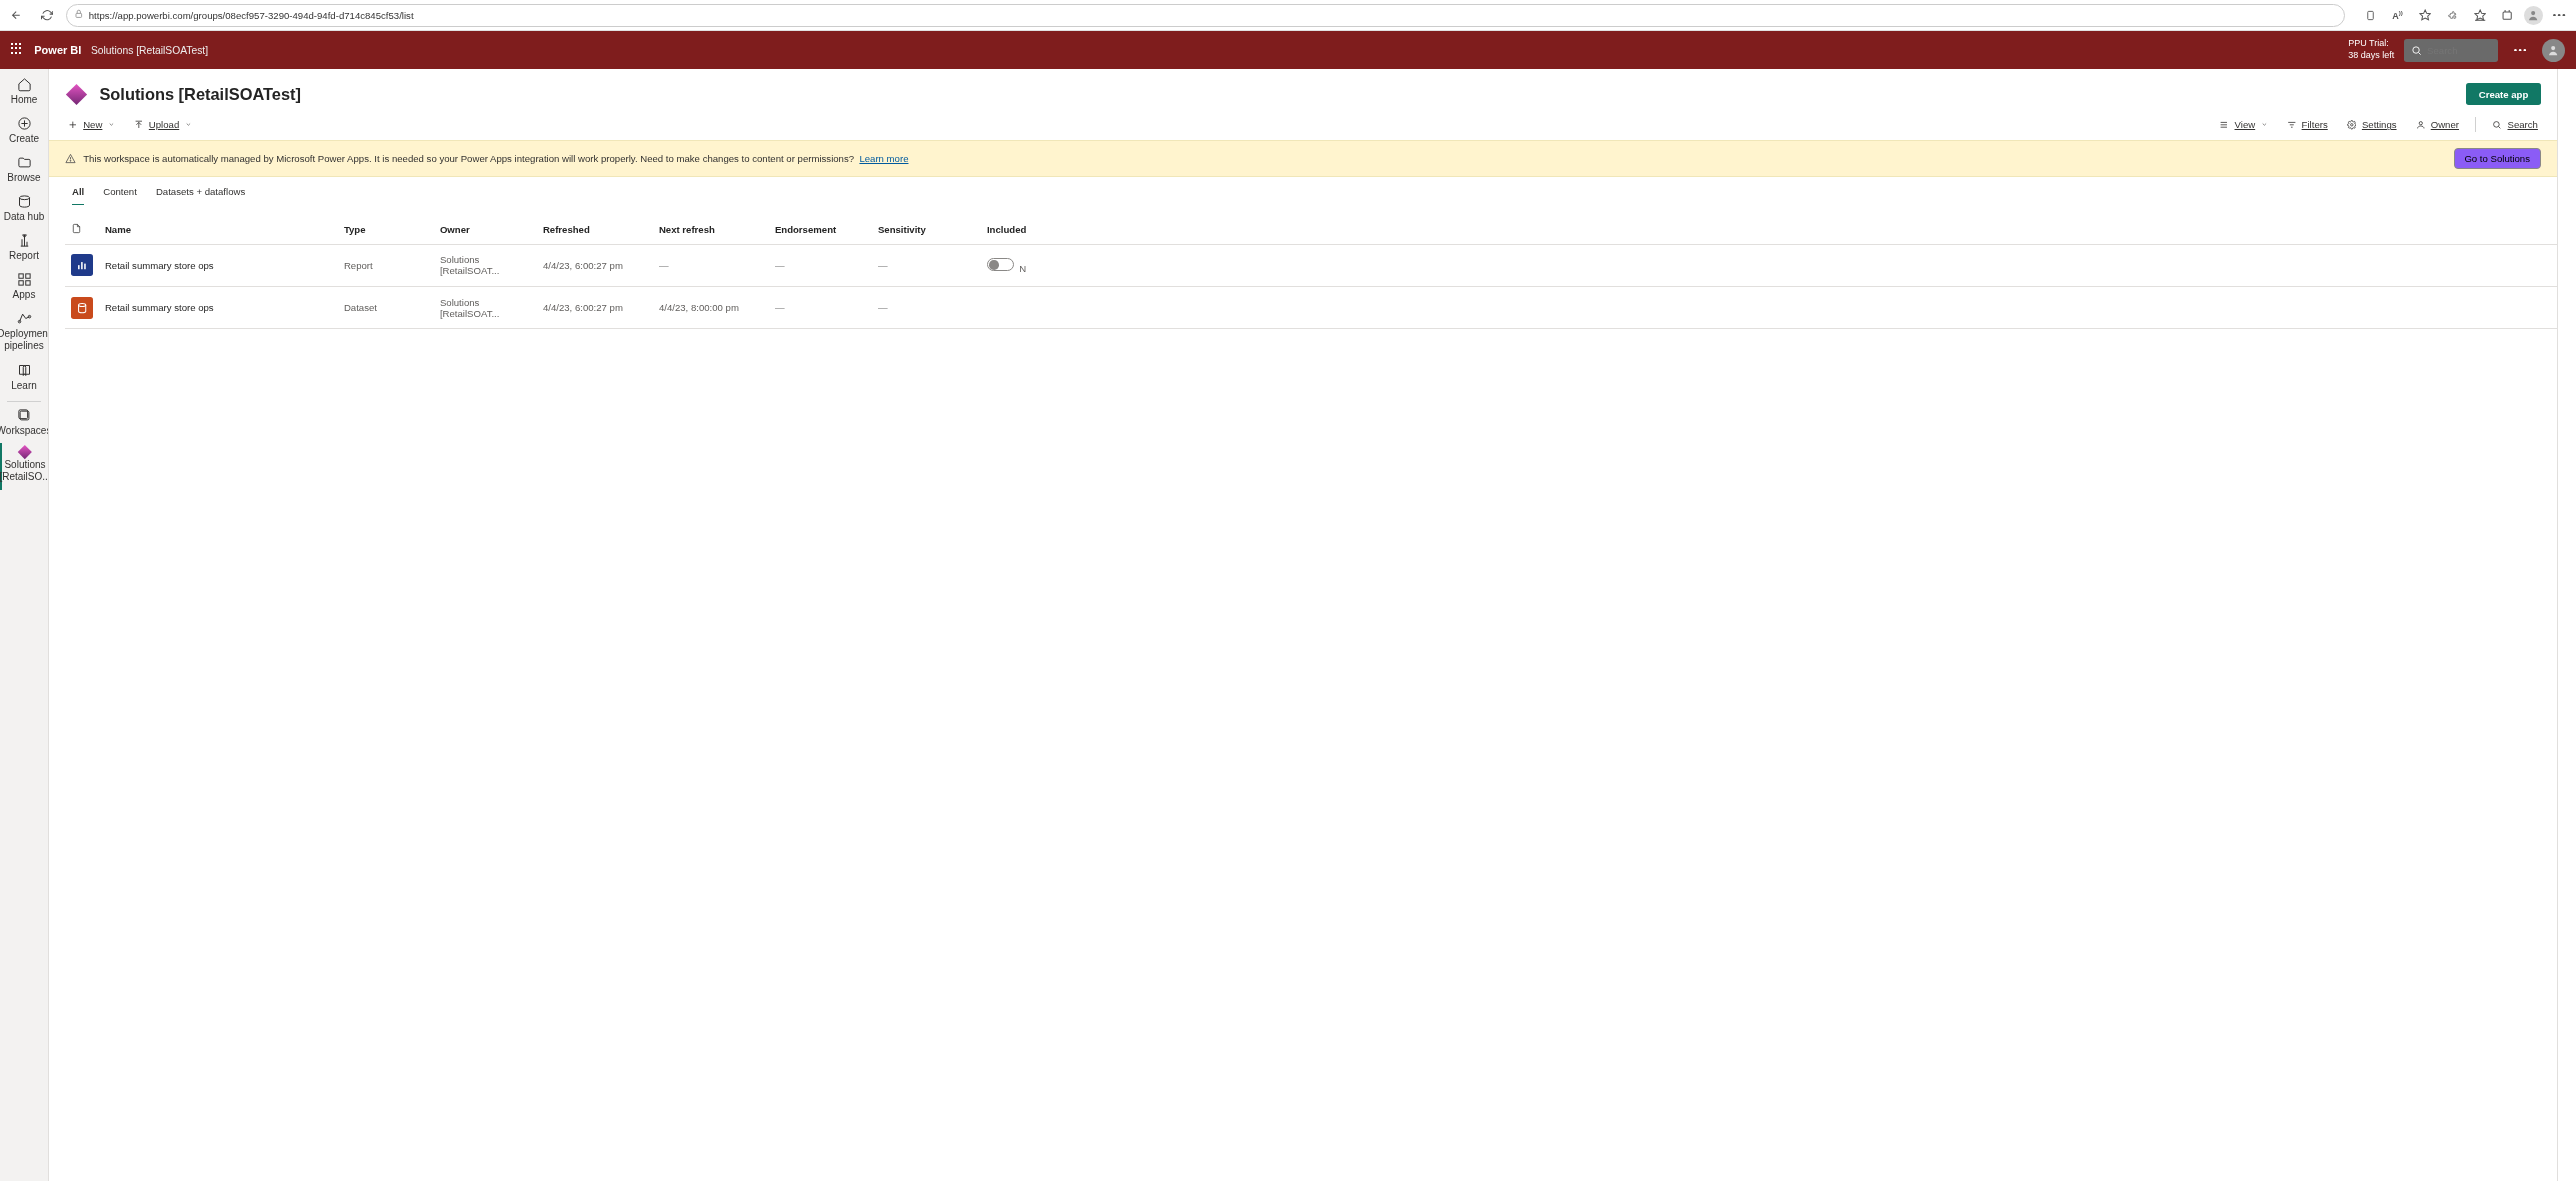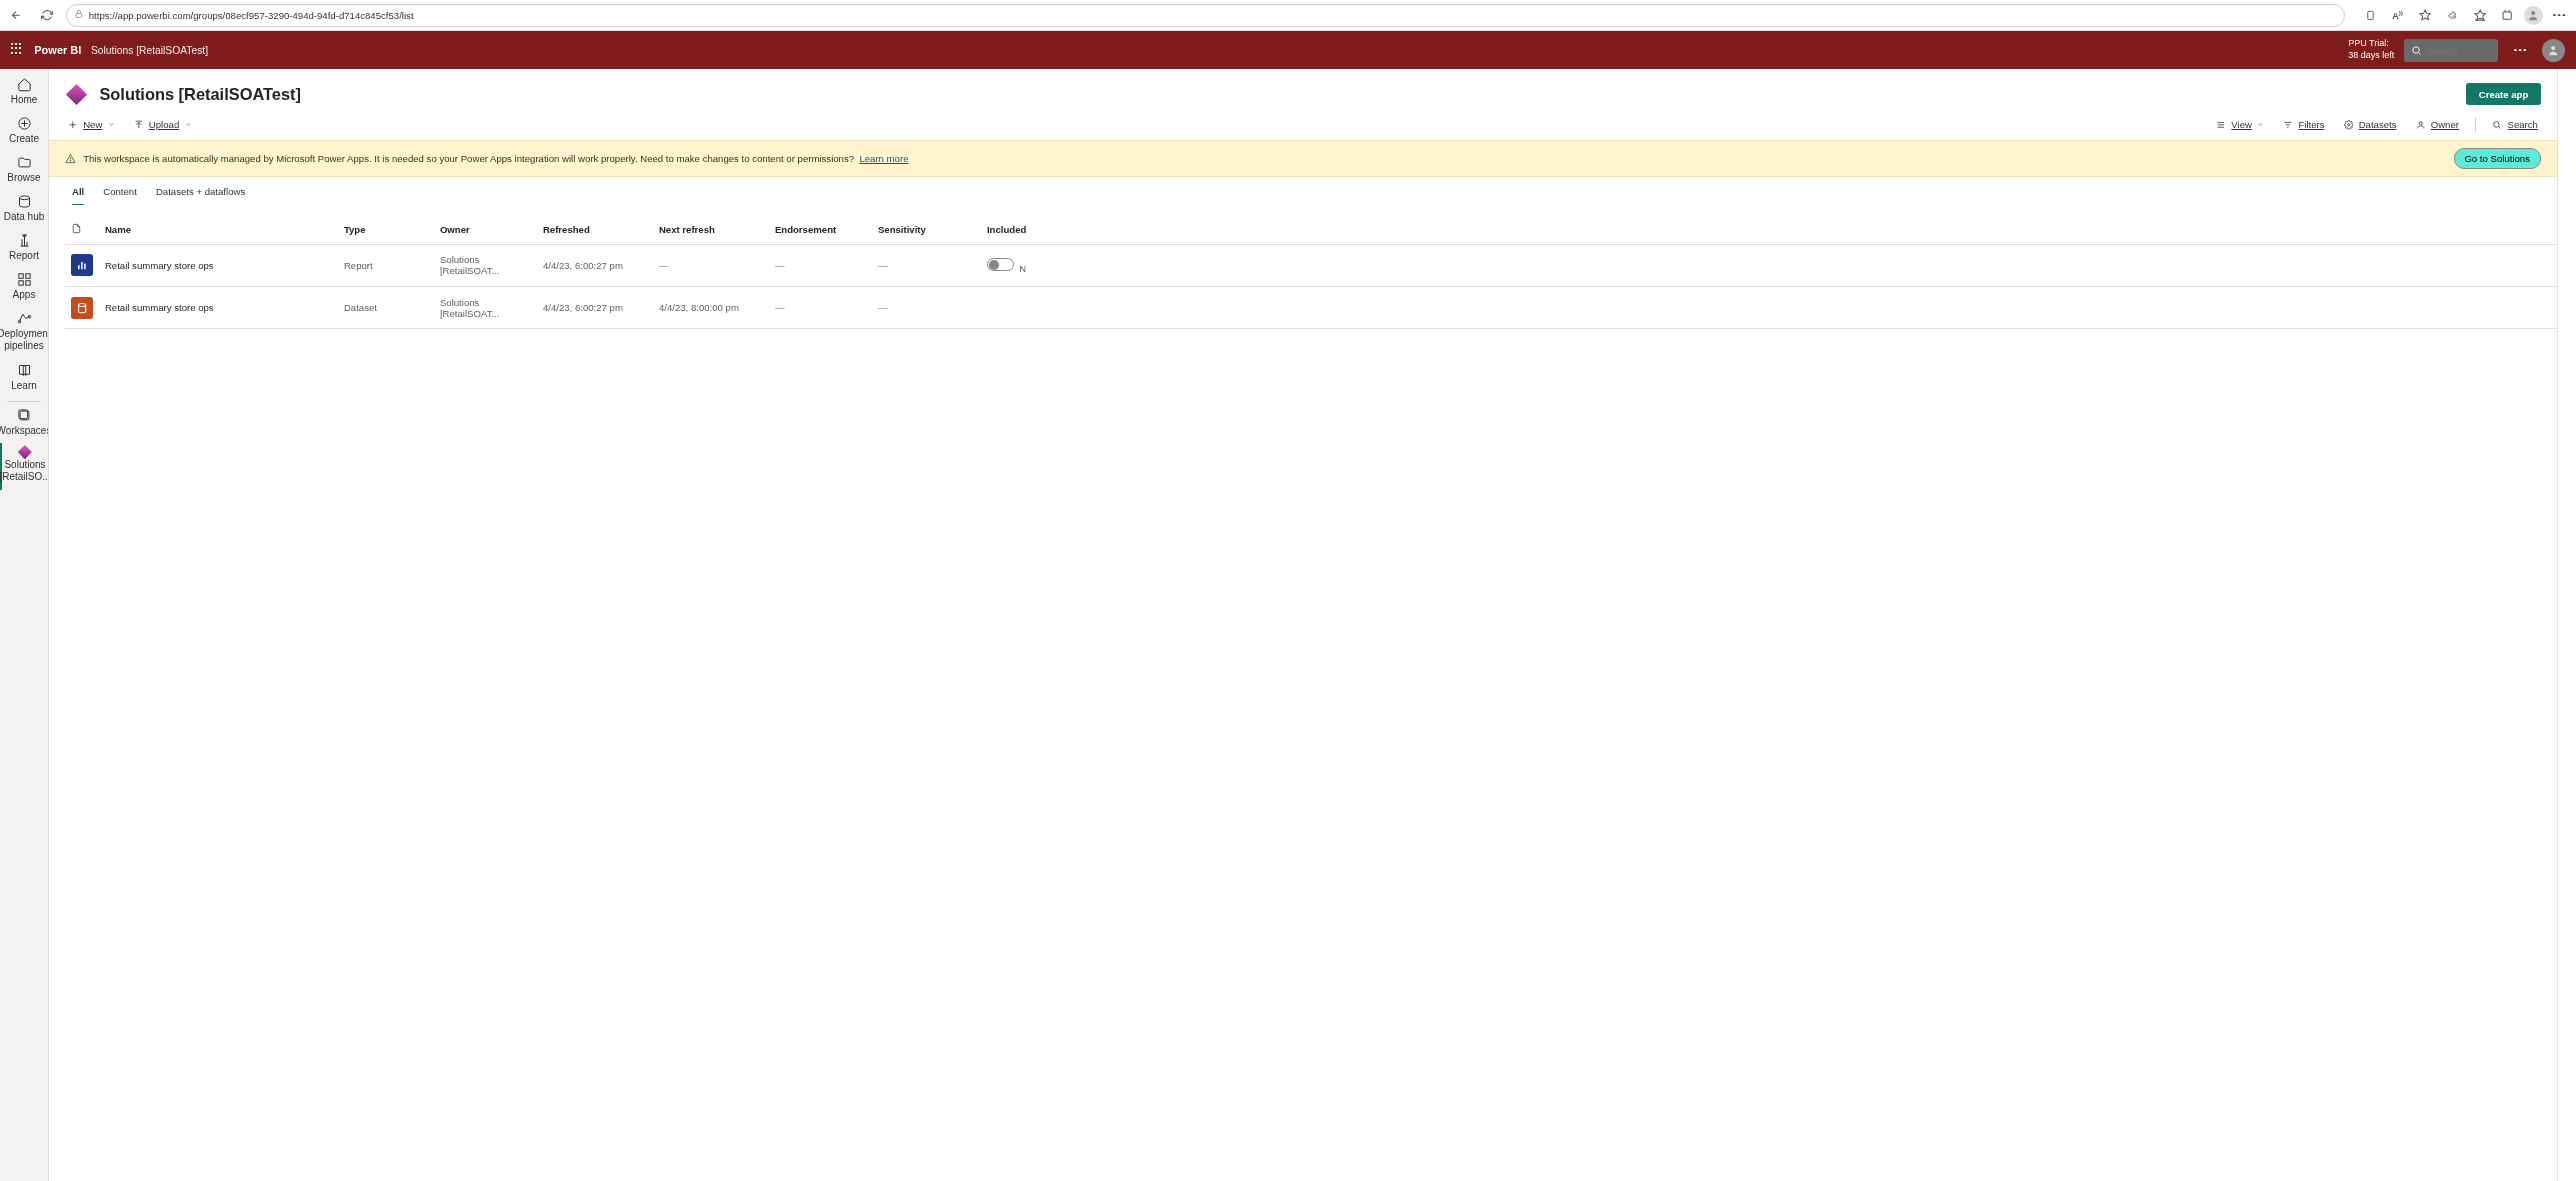--- a/index.html
+++ b/index.html
@@ -47,21 +47,21 @@
 
 .toolbar { display: flex; align-items: center; padding: 2.7px 16.4px 6.8px; gap: 13.7px; font-size: 9.6px; color: #323130; border-bottom: 0; }
 .tb-btn { display: flex; align-items: center; gap: 5.5px; cursor: pointer; padding: 2.7px 2.7px; text-decoration: underline; }
 .tb-spacer { flex: 1; }
 .tb-sep { width: 0.7px; height: 15px; background: #d0d0d0; }
 
 
 .banner { display: flex; align-items: center; padding: 6.8px 16.4px; background: #fff4ce; border-top: 0.7px solid #f0e6b8; border-bottom: 0.7px solid #f0e6b8; font-size: 9.6px; color: #323130; gap: 6.8px; }
 .banner a { color: #005a9e; text-decoration: underline; }
 .banner .bspacer { flex: 1; }
-.go-solutions { background: #5eead4; border: 0.7px solid #8a8886; padding: 4.1px 9.6px; font-size: 9.6px; border-radius: 10px; cursor: pointer; }
+.go-solutions { background: #8b5cf6; border: 0.7px solid #8a8886; padding: 4.1px 9.6px; font-size: 9.6px; border-radius: 4px; cursor: pointer; }
 
 
 .tabs { display: flex; gap: 19px; padding: 9.6px 16.4px 0 23px; font-size: 9.6px; }
 .tab { padding-bottom: 6.8px; color: #323130; cursor: pointer; border-bottom: 1.4px solid transparent; }
 .tab.active { border-bottom: 1.4px solid #117865; font-weight: 600; }
 
 
 .table-wrap { padding: 9.6px 0 0 16.4px; }
 table { width: 100%; border-collapse: collapse; font-size: 9.6px; }
 thead th { text-align: left; font-weight: 700; color: #242424; padding: 8.2px 5.5px; border-bottom: 0.7px solid #e1dfdd; }
@@ -315,21 +315,21 @@
             <line x1="7" y1="12" x2="17" y2="12"></line>
             <line x1="10" y1="18" x2="14" y2="18"></line>
           </svg>
         <span>Filters</span>
       </div>
       <div class="tb-btn">
         <svg width="9.6" height="9.6" viewBox="0 0 24 24" fill="none" stroke="#323130" stroke-width="2">
             <circle cx="12" cy="12" r="3"></circle>
             <path d="M19.4 15a1.7 1.7 0 00.34 1.87l.06.06a2 2 0 11-2.83 2.83l-.06-.06a1.7 1.7 0 00-1.87-.34 1.7 1.7 0 00-1 1.56V21a2 2 0 01-4 0v-.09a1.7 1.7 0 00-1-1.56 1.7 1.7 0 00-1.87.34l-.06.06a2 2 0 11-2.83-2.83l.06-.06a1.7 1.7 0 00.34-1.87 1.7 1.7 0 00-1.56-1H3a2 2 0 010-4h.09a1.7 1.7 0 001.56-1 1.7 1.7 0 00-.34-1.87l-.06-.06a2 2 0 112.83-2.83l.06.06a1.7 1.7 0 001.87.34h0a1.7 1.7 0 001-1.56V3a2 2 0 014 0v.09a1.7 1.7 0 001 1.56 1.7 1.7 0 001.87-.34l.06-.06a2 2 0 112.83 2.83l-.06.06a1.7 1.7 0 00-.34 1.87v0a1.7 1.7 0 001.56 1H21a2 2 0 010 4h-.09a1.7 1.7 0 00-1.56 1z"></path>
           </svg>
-        <span>Datasets</span>
+        <span>Settings</span>
       </div>
       <div class="tb-btn">
         <svg width="9.6" height="9.6" viewBox="0 0 24 24" fill="none" stroke="#323130" stroke-width="2">
             <circle cx="12" cy="8" r="4"></circle>
             <path d="M4 21c0-4 4-6 8-6s8 2 8 6"></path>
           </svg>
         <span>Owner</span>
       </div>
       <div class="tb-sep"></div>
       <div class="tb-btn">

